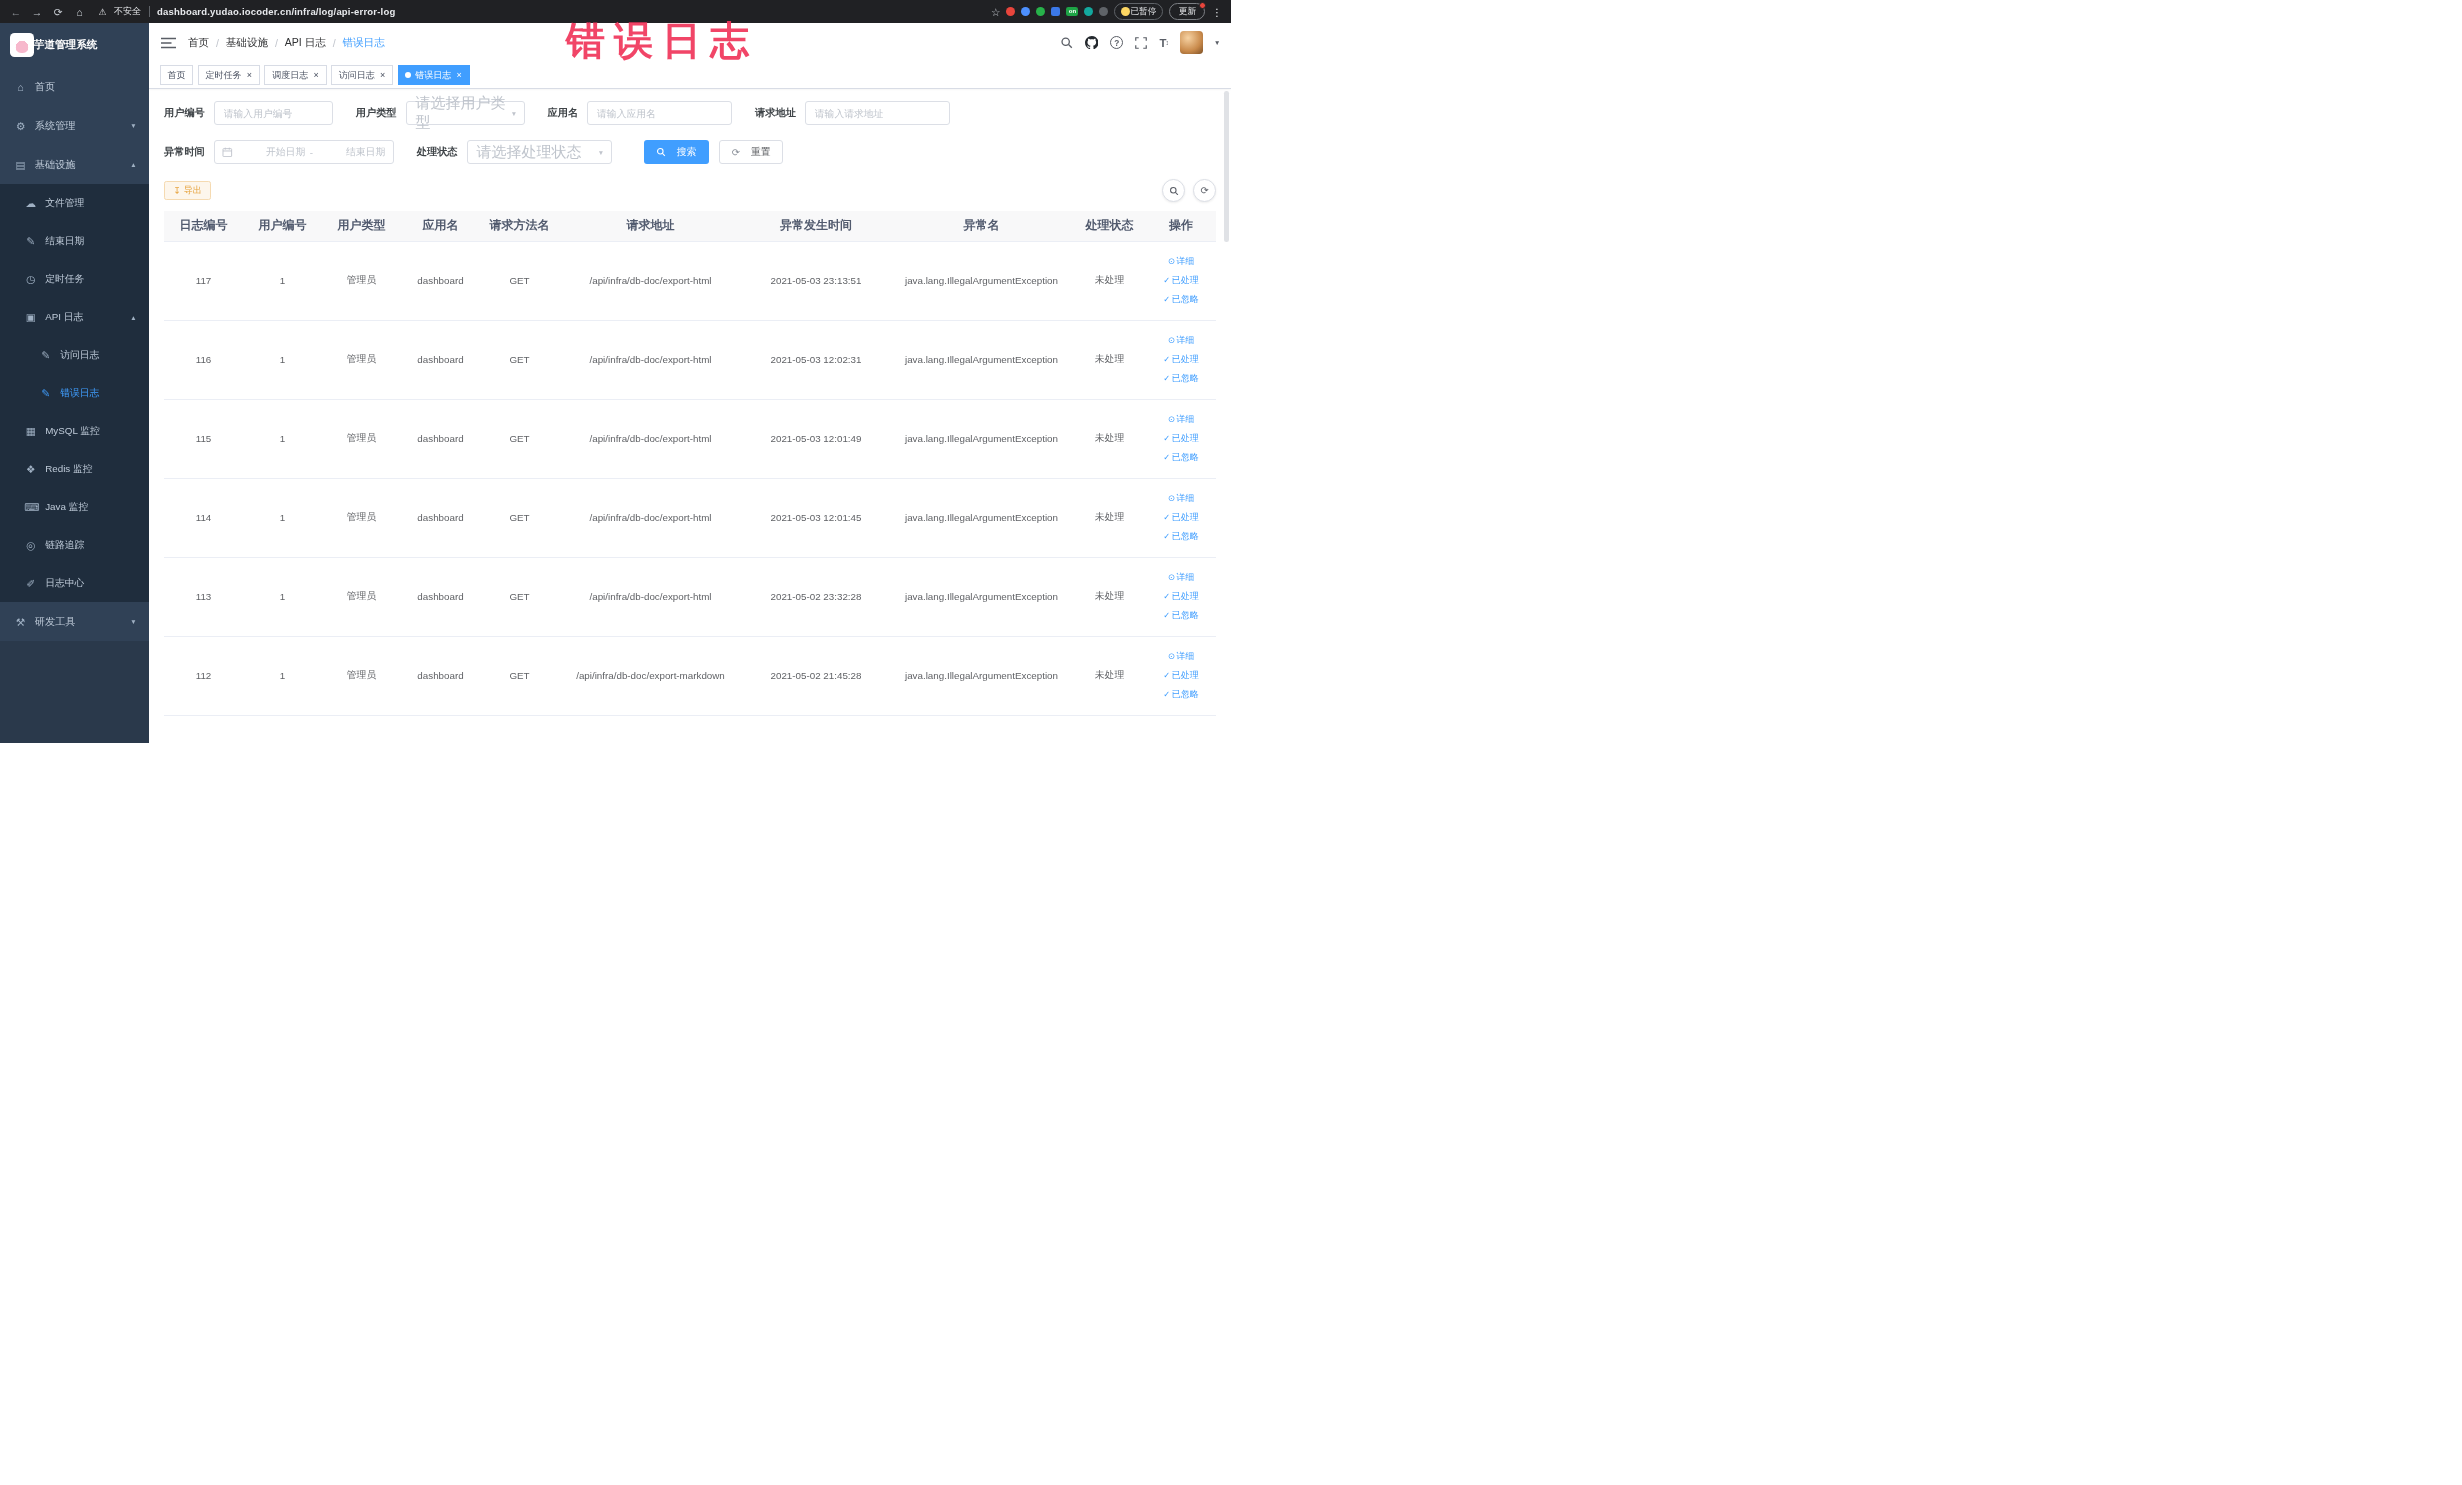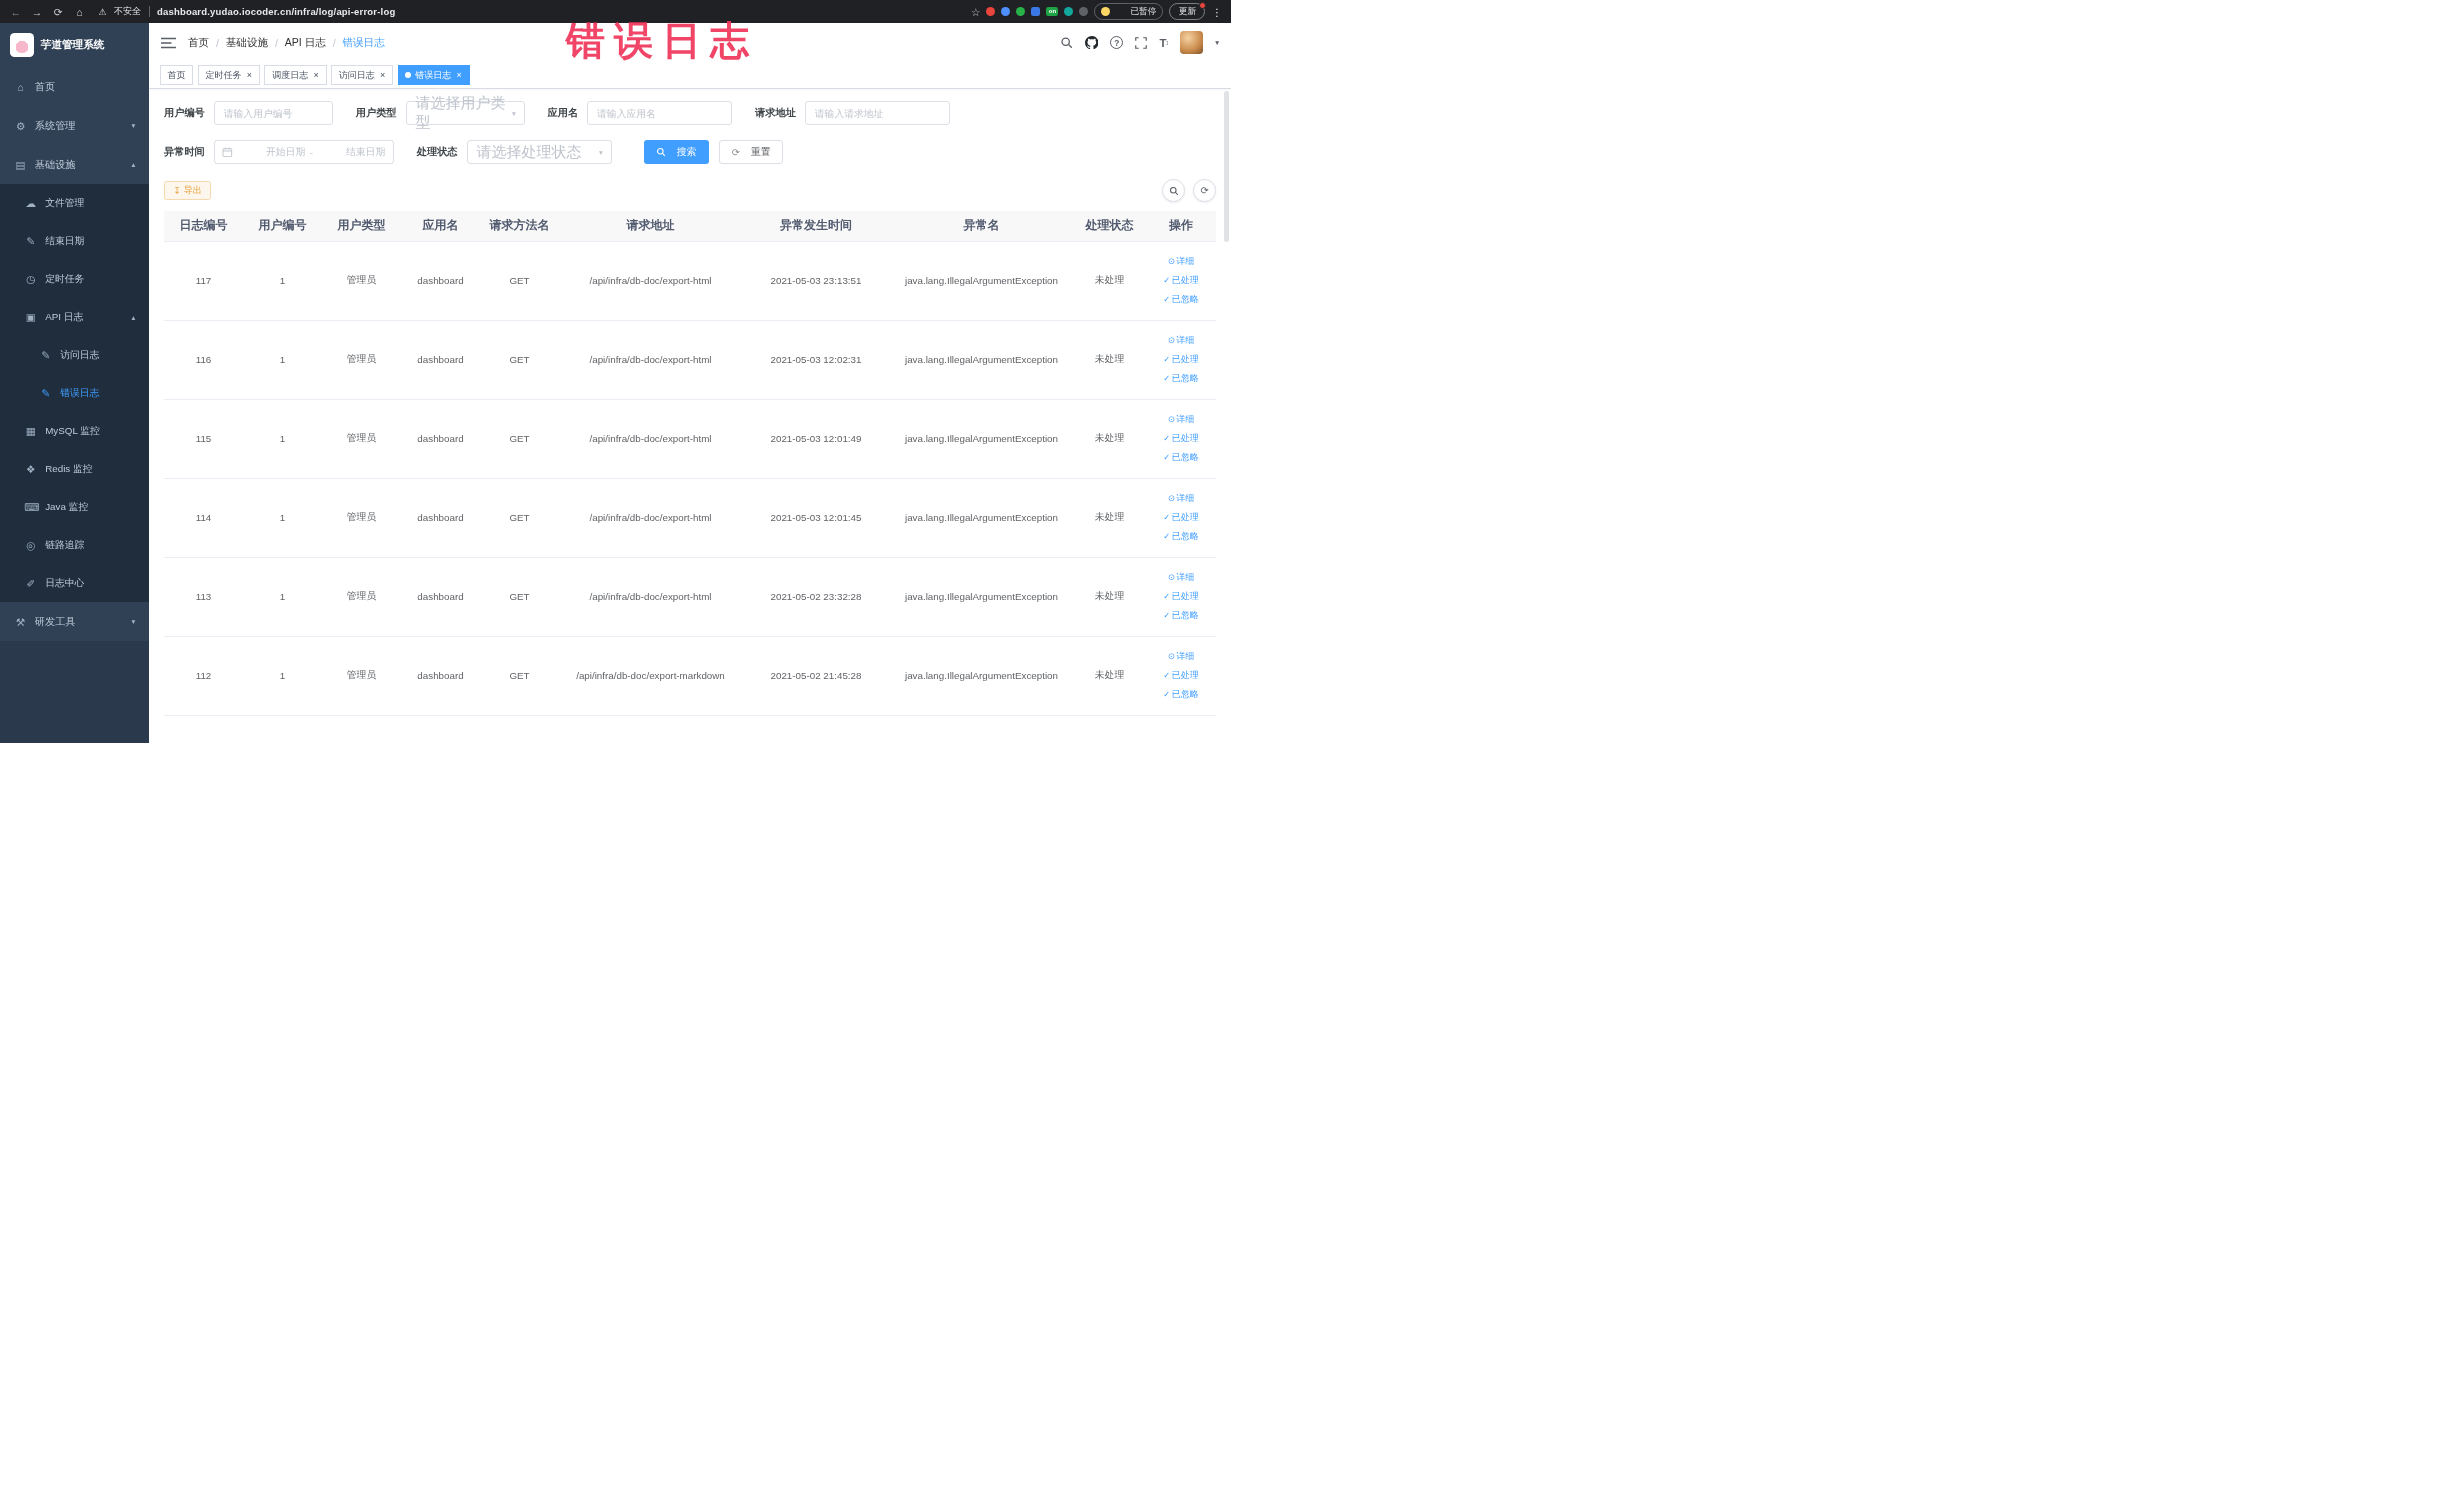--- a/index.html
+++ b/index.html
@@ -13,32 +13,32 @@
   .bnav.dim{color:#8d9196}
   .warn-ic{font-size:9px;color:#e8eaed;margin-left:4.5px}
   .sec-label{font-size:9px;color:#e8eaed}
   .bdivider{width:0.8px;height:10.6px;background:#5f6368}
   .url{font-size:9.5px;color:#e8eaed;font-weight:600;letter-spacing:0.2px;white-space:nowrap}
   .b-right{margin-left:auto;display:flex;align-items:center;gap:6px}
   .star{color:#c2c7cd;font-size:10.6px}
   .ext{width:9px;height:9px;border-radius:50%;flex-shrink:0}
   .ext.sq{border-radius:2.3px}
   .on-badge{background:#1ea446;color:#fff;font-size:6px;font-weight:700;padding:0.8px 2.3px;border-radius:2.3px;line-height:1.2}
-  .paused{display:flex;align-items:center;gap:20px;border:0.8px solid #5f6368;border-radius:9px;padding:1.5px 6px;font-size:8.7px;color:#e8eaed;white-space:nowrap}
+  .paused{display:flex;align-items:center;gap:0;border:0.8px solid #5f6368;border-radius:9px;padding:1.5px 6px;font-size:8.7px;color:#e8eaed;white-space:nowrap}
   .face{width:9px;height:9px;border-radius:50%;background:#fdd663;position:relative}
   .update{position:relative;border:0.8px solid #7d8085;border-radius:9px;padding:1.5px 8.3px;font-size:8.7px;color:#e8eaed;white-space:nowrap;cursor:pointer}
   .update::after{content:"";position:absolute;top:-2.3px;right:-1.5px;width:5.3px;height:5.3px;border-radius:50%;background:#e8453c;border:0.8px solid #202124}
   .more{color:#e8eaed;font-size:10.6px;cursor:pointer}
 
   
   .app{display:flex;height:721px}
 
   
   .sidebar{width:149px;background:#304156;display:flex;flex-direction:column;flex-shrink:0;overflow:hidden}
-  .logo{height:44px;display:flex;align-items:center;gap:7px;padding:0 9.8px;cursor:pointer}
+  .logo{height:44px;display:flex;align-items:center;gap:0;padding:0 9.8px;cursor:pointer}
   .logo-img{width:24px;height:24px;border-radius:4.5px;background:#fff;position:relative;flex-shrink:0}
   .logo-img::after{content:"";position:absolute;left:5.3px;top:4.5px;width:13.6px;height:15px;border-radius:50% 50% 45% 45%;background:radial-gradient(circle at 50% 62%,#f7b8cc 0 55%,#fff 56%)}
   .logo-title{color:#fff;font-size:10.6px;font-weight:700;white-space:nowrap}
   .menu{flex:1;display:flex;flex-direction:column}
   .mi{height:39px;display:flex;align-items:center;gap:7.6px;padding:0 13.6px;color:#bfcbd9;font-size:10.2px;cursor:pointer;white-space:nowrap;flex-shrink:0}
   .mi .ic{width:13.6px;text-align:center;font-size:10.6px;color:#9fb0c3;flex-shrink:0}
   .chev{margin-left:auto;font-size:7.6px;color:#9fb0c3}
   .submenu{background:#1f2d3d}
   .submenu .mi{height:38px;padding-left:24px;font-size:9.8px}
   .submenu .mi.lvl2{padding-left:39px}

